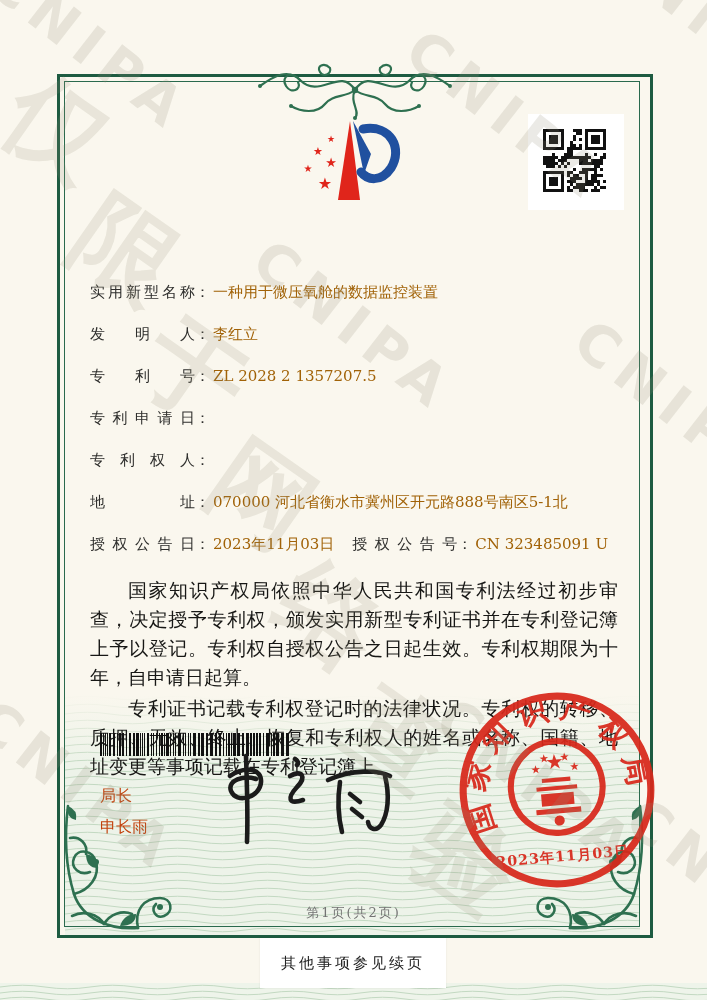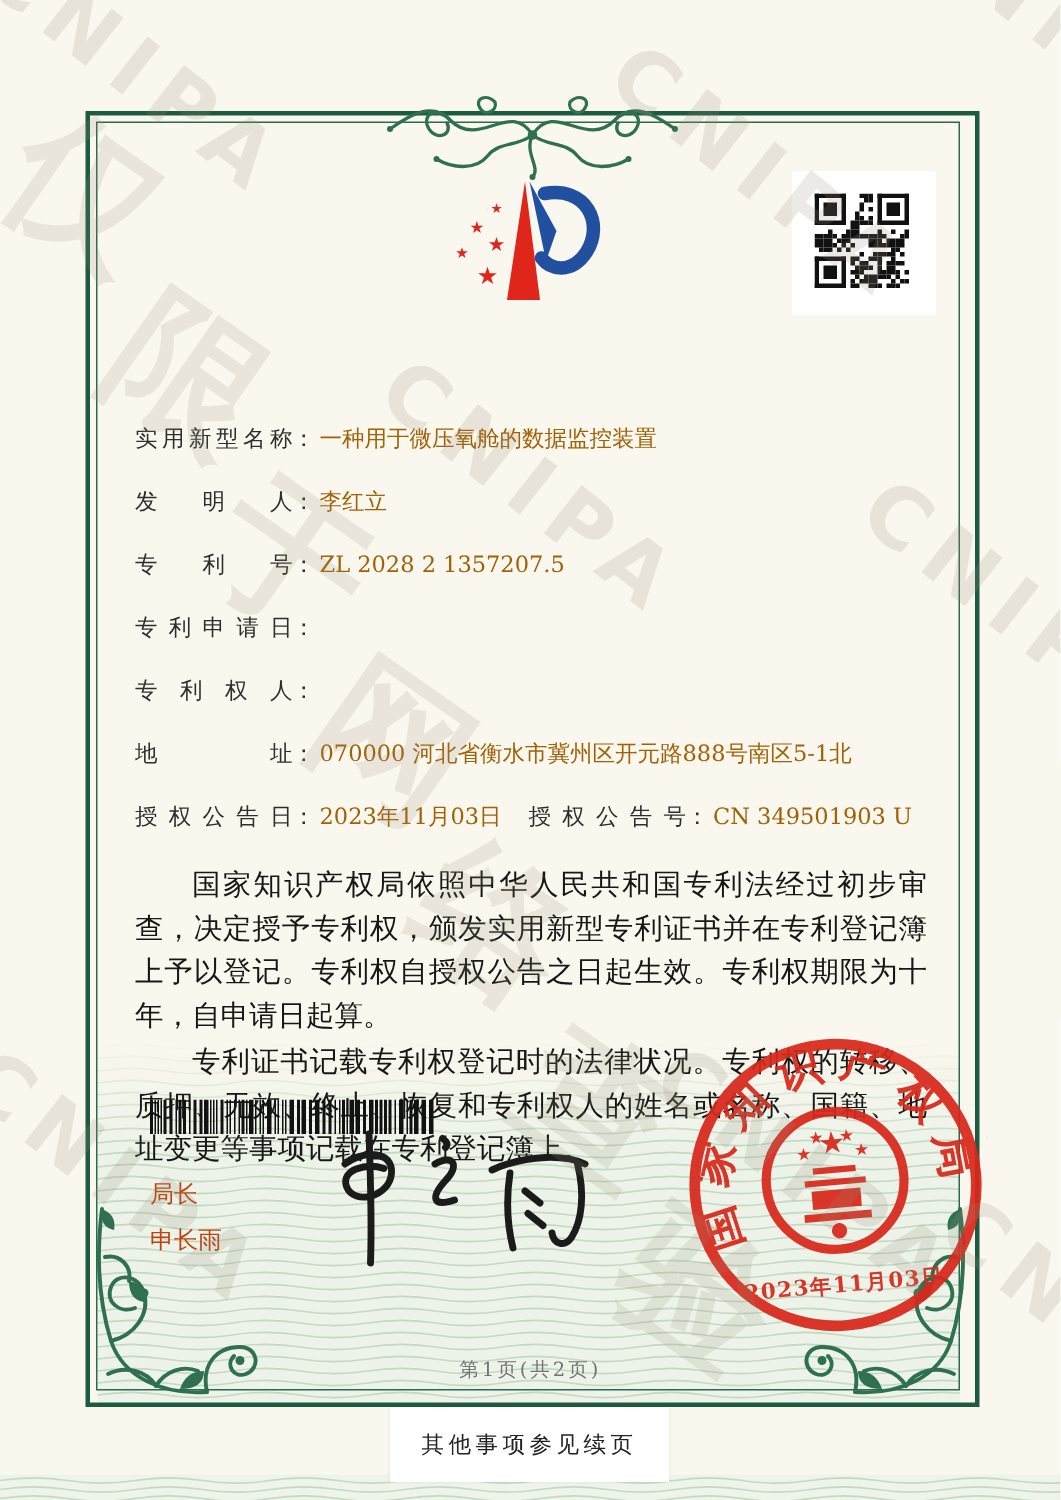--- a/index.html
+++ b/index.html
@@ -425,21 +425,21 @@
           <span class="fvalue">2023年11月03日</span>
         </span><span class="fpair second">
           <span class="flabel">
             <span>授</span>
             <span>权</span>
             <span>公</span>
             <span>告</span>
             <span>号</span>
           </span>
           <span class="fcolon">：</span>
-          <span class="fvalue">CN 349501903 U</span>
+          <span class="fvalue">CN 323485091 U</span>
         </span></div>
     </div>
 
   <div class="body-text">
     <p>国家知识产权局依照中华人民共和国专利法经过初步审查，决定授予专利权，颁发实用新型专利证书并在专利登记簿上予以登记。专利权自授权公告之日起生效。专利权期限为十年，自申请日起算。</p>
     <p>专利证书记载专利权登记时的法律状况。专利权的转移、质押、无效、终止、恢复和专利权人的姓名或名称、国籍、地址变更等事项记载在专利登记簿上。</p>
   </div>
 
   <svg class="barcode" id="barcode" width="190" height="23">
       <rect x="0" y="0" width="2" height="23" fill="#111"></rect>

